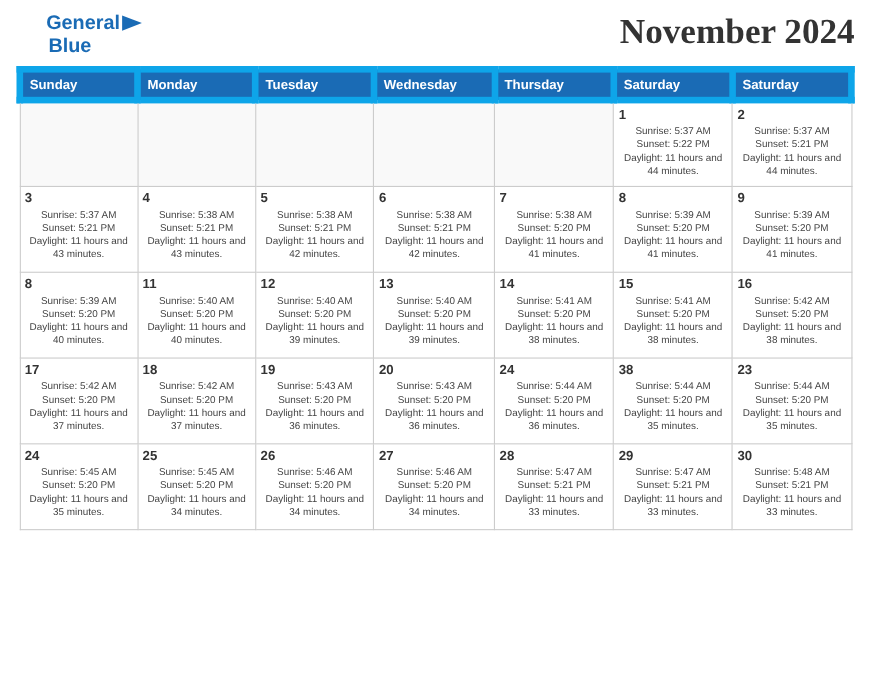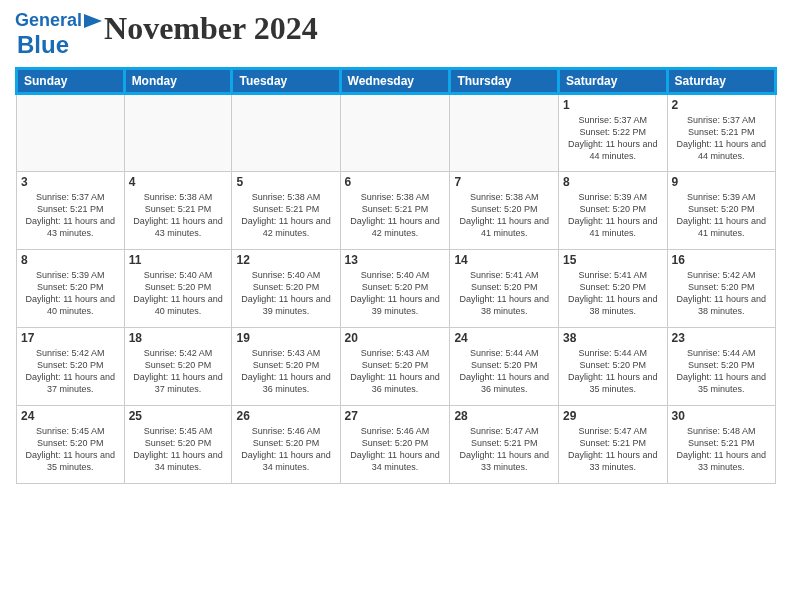--- a/index.html
+++ b/index.html
@@ -1,32 +1,32 @@
 <!DOCTYPE html>
 <html><head>
   <meta charset="utf-8">
   <style>
     * { margin: 0; padding: 0; box-sizing: border-box; }
     body { font-family: Arial, sans-serif; background: #fff; width: 792px; height: 612px; overflow: hidden; }
     
     .page { width: 792px; height: 612px; padding: 10px 15px; }
     
-    .header { display: flex; justify-content: flex-start; align-items: flex-start; margin-bottom: 8px; }
+    .header { display: flex; justify-content: space-between; align-items: flex-start; margin-bottom: 8px; margin-left: 27px; }
     
     .logo { display: flex; align-items: center; }
     .logo-text { font-size: 18px; font-weight: bold; color: #333; }
     .logo-text span { color: #1a6bb5; }
     
     .title-block { text-align: right; font-family: Liberation Serif, serif; }
     .month-year { font-size: 32px; font-weight: bold; color: #333; }
     .location { font-size: 14px; color: #555; }
     
     .calendar { width: 100%; border-collapse: collapse; }
     
-    .calendar th { background: #1a6bb5; color: #fff; text-align: left; padding: 4px 6px; font-size: 12px; border: 3px solid #0ea5e9; }
+    .calendar th { background: #1a6bb5; color: #fff; text-align: left; padding: 4px 6px; font-size: 12px; border: 6px solid #0ea5e9; }
     
     .calendar td { border: 1px solid #ccc; vertical-align: top; padding: 3px 4px; font-size: 9.5px; color: #333; height: 78px; width: 113px; }
     
     .calendar td.empty { background: #f9f9f9; }
     
     .day-num { font-size: 12px; font-weight: bold; display: block; margin-bottom: 2px; }
     .day-info { font-size: 9px; line-height: 1.35; color: #444; text-align: center; }
   </style>
 </head>
 <body>
@@ -34,21 +34,21 @@
 <div class="page">
   <div class="header">
     <div class="logo">
       <div style="display:flex;flex-direction:column;align-items:flex-start;">
         <div style="display:flex;align-items:center;">
           <span class="logo-text"><span>General</span></span>
           <svg width="22" height="18" viewBox="0 0 22 18">
             <polygon points="2,2 20,9 2,16" fill="#1a6bb5"></polygon>
           </svg>
         </div>
-        <span style="font-size:24px;font-weight:bold;color:#1a6bb5;margin-left:2px;">Blue</span>
+        <span style="font-size:18px;font-weight:bold;color:#1a6bb5;margin-left:2px;">Blue</span>
       </div>
     </div>
     <div class="title-block">
       <div class="month-year">November 2024</div>
     </div>
   </div>
 
   <table class="calendar">
     <thead>
       <tr>

